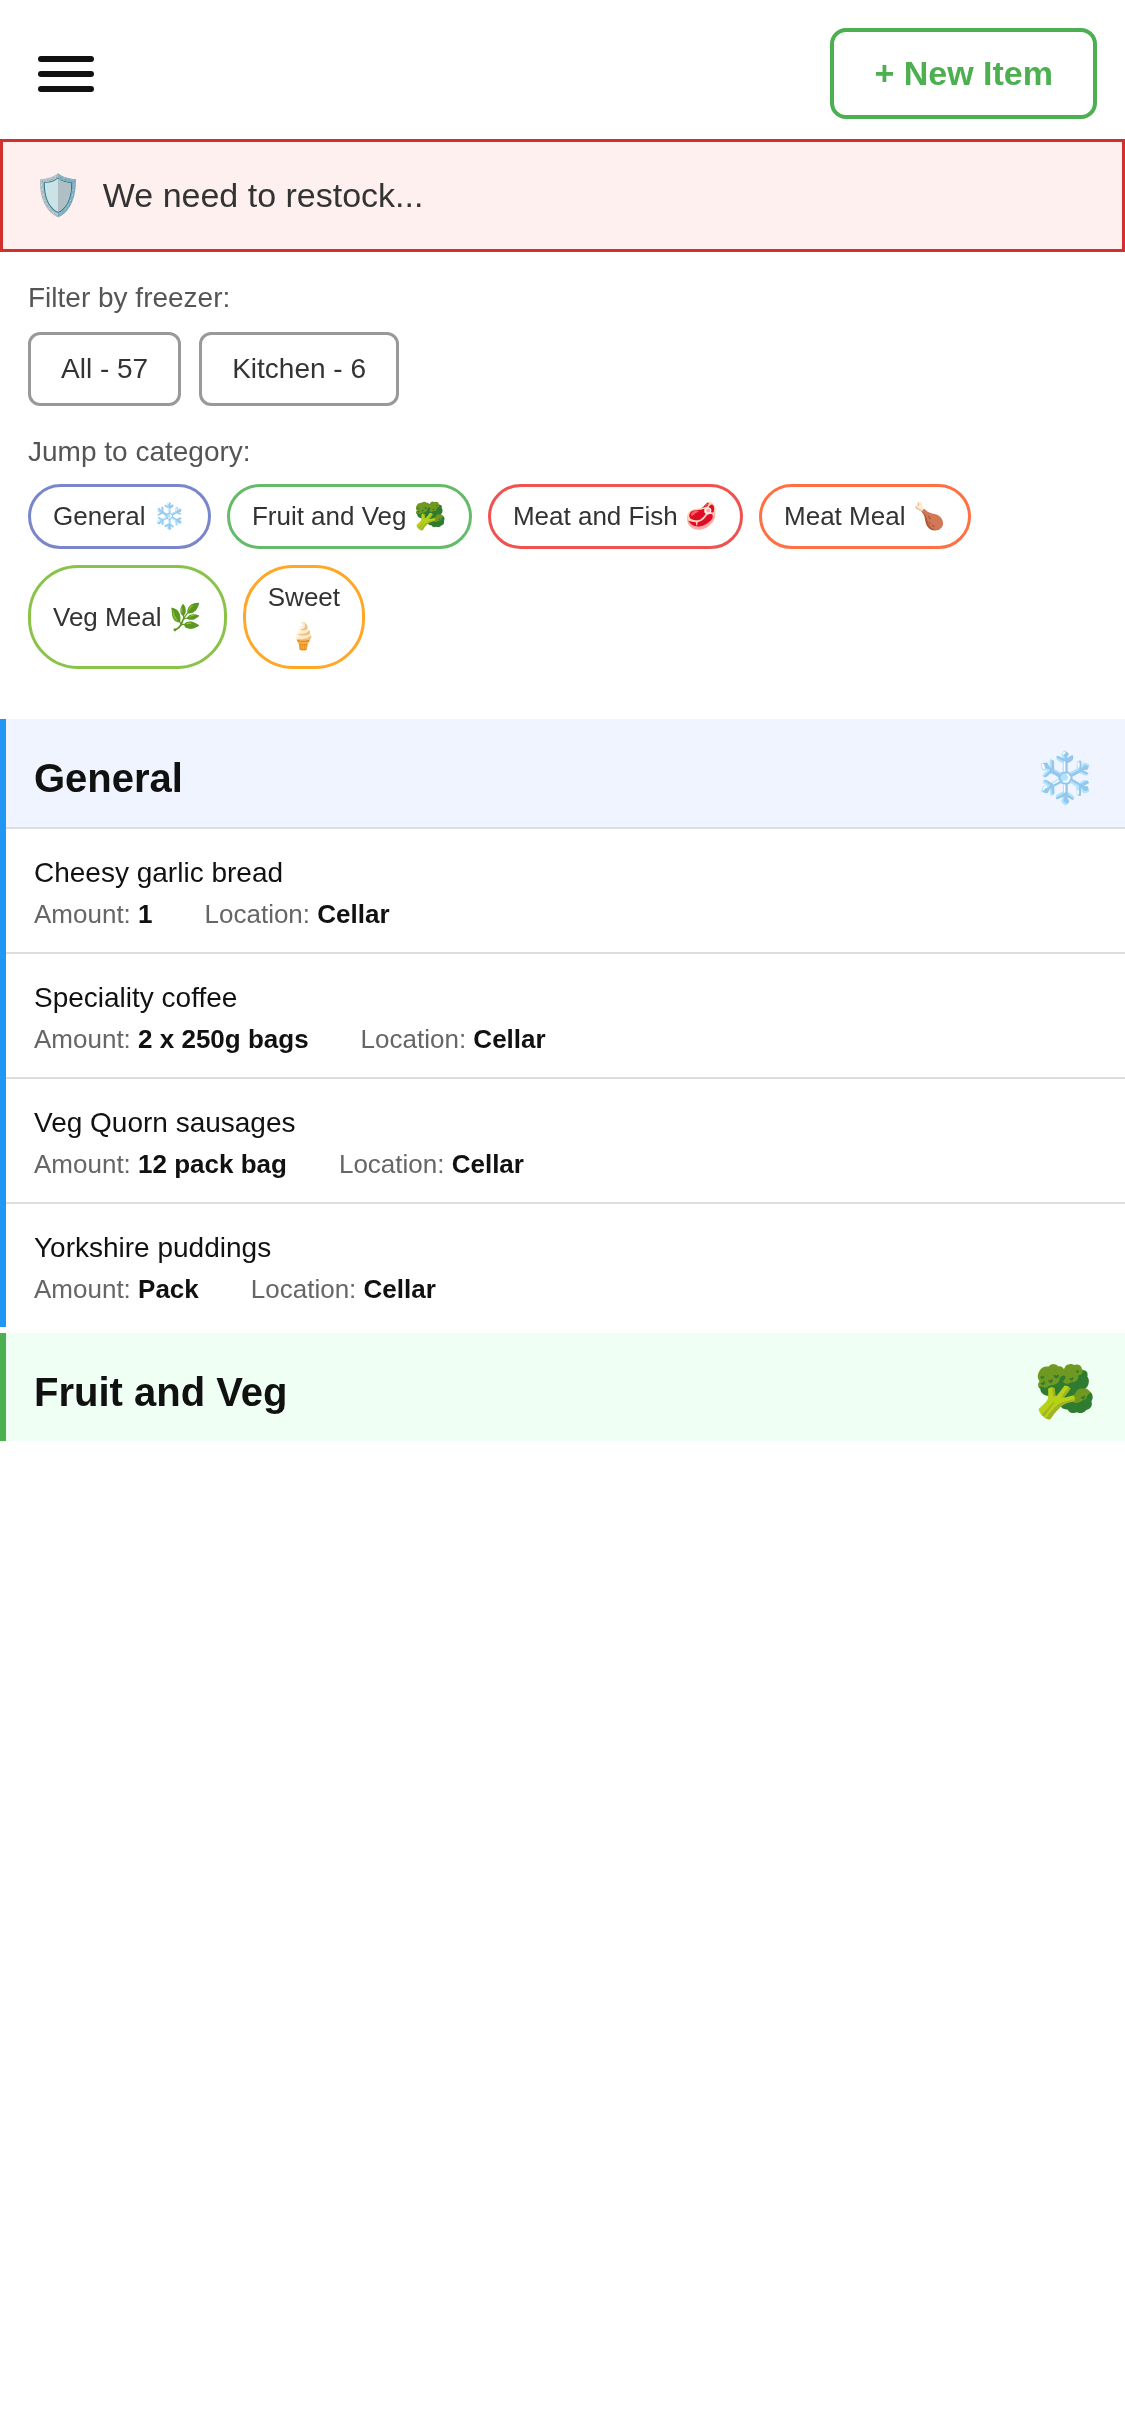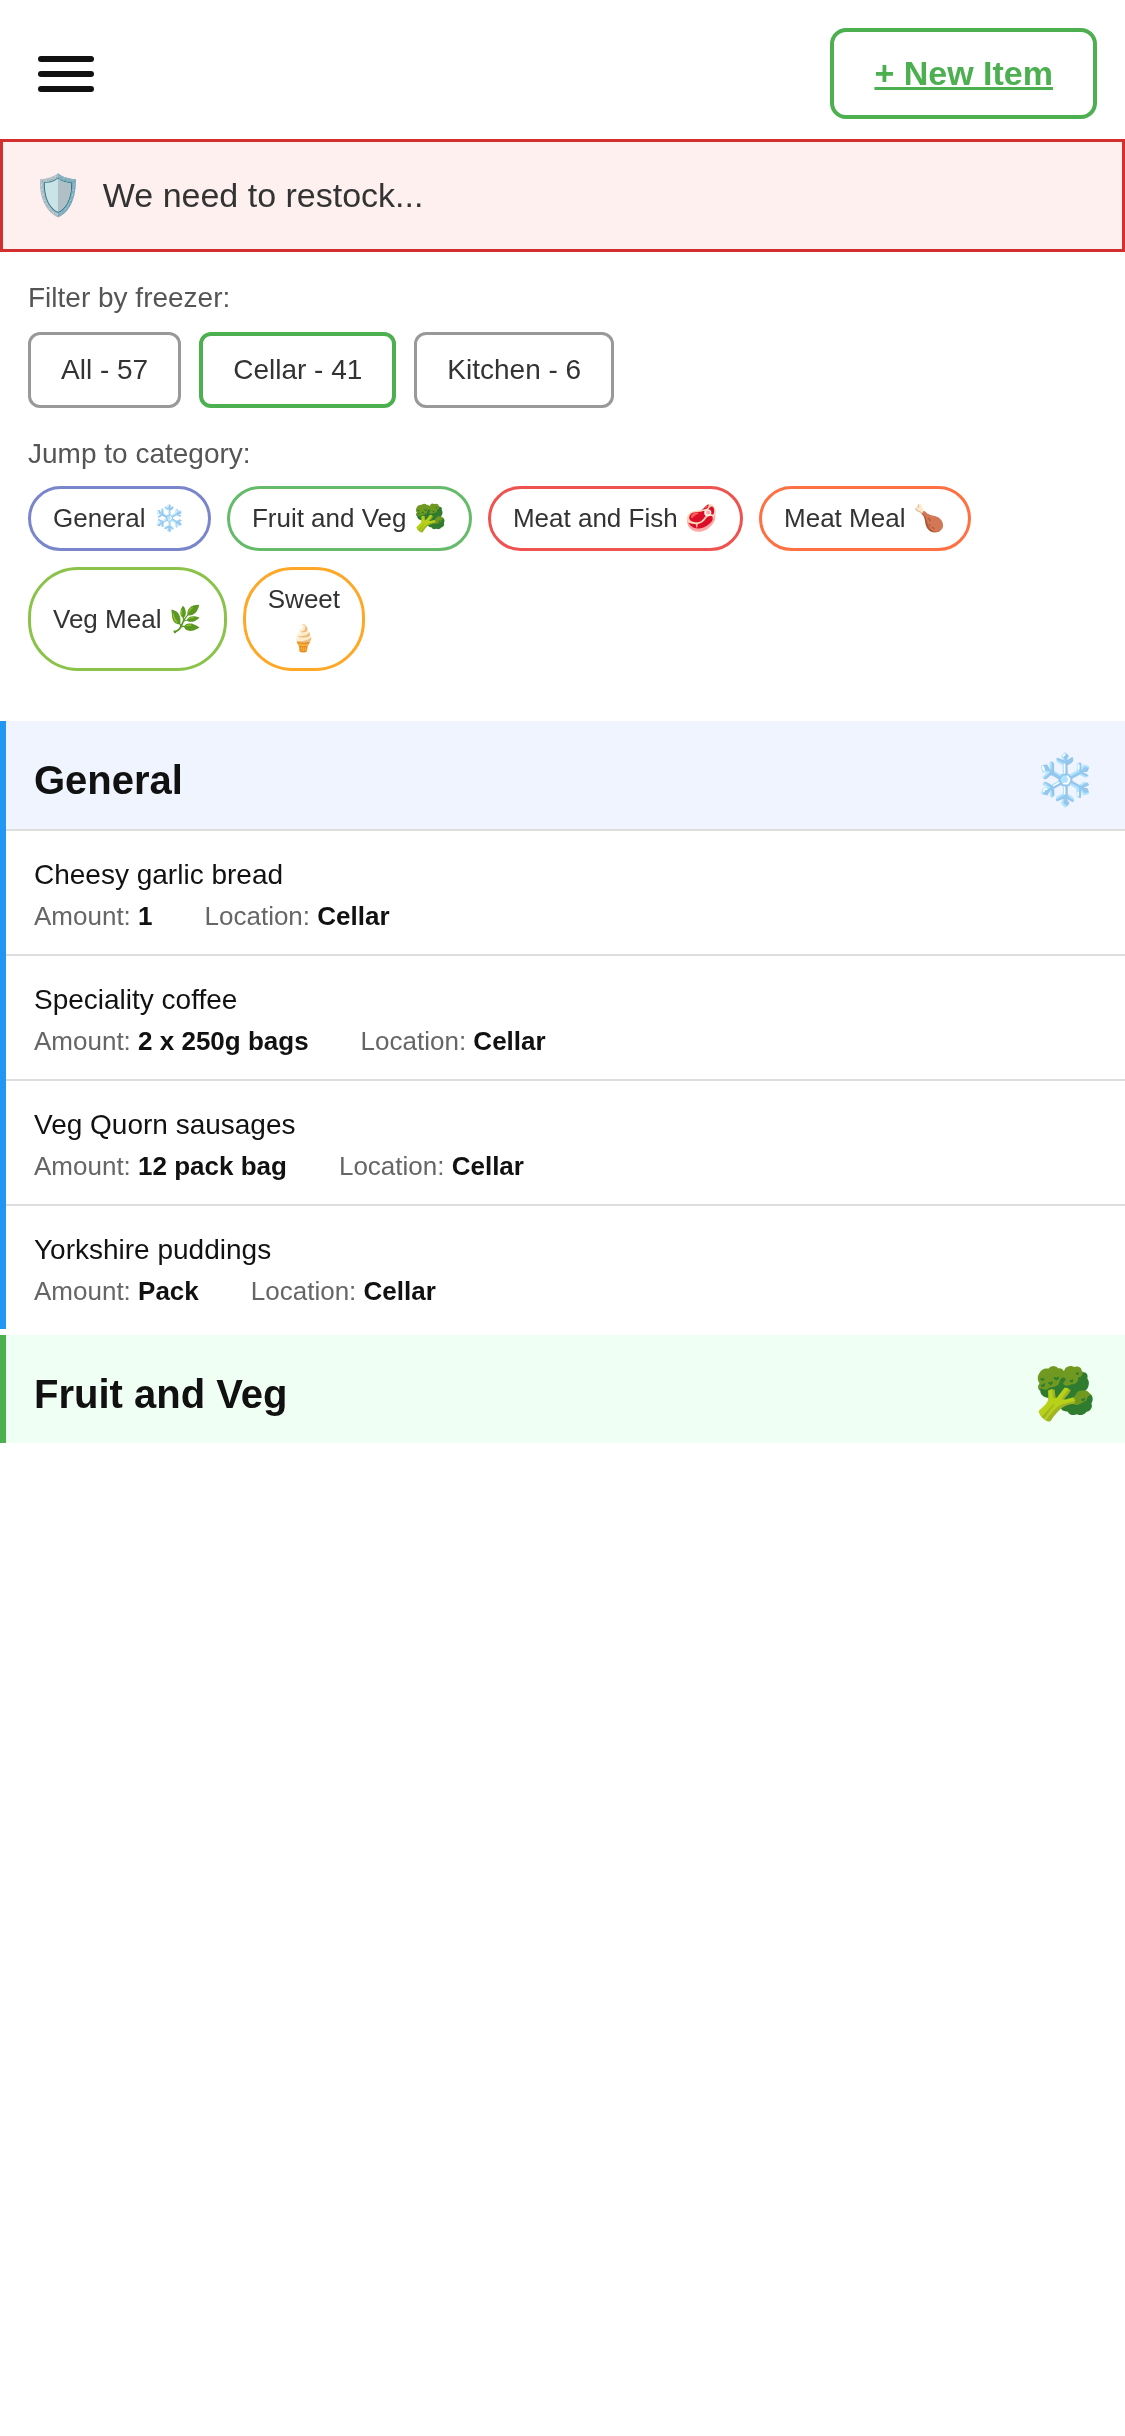--- a/index.html
+++ b/index.html
@@ -39,21 +39,20 @@
     }
     .new-item-btn {
       background: #fff;
       border: 4px solid #4caf50;
       color: #4caf50;
       font-size: 34px;
       font-weight: 700;
       padding: 22px 40px;
       border-radius: 16px;
       cursor: pointer;
-      text-decoration: underline;
     }
 
     
     .alert-banner {
       background: #fff0f0;
       border: 3px solid #d32f2f;
       padding: 30px 30px;
       display: flex;
       align-items: center;
       gap: 20px;
@@ -197,21 +196,20 @@
 
 <div class="alert-banner">
   <span class="alert-icon">🛡️</span>
   <span class="alert-text">We need to restock...</span>
 </div>
 
 <div class="filter-section">
   <div class="filter-label">Filter by freezer:</div>
   <div class="filter-buttons">
     <button class="filter-btn">All - 57</button>
-    <button class="filter-btn active">Cellar - 41</button>
     <button class="filter-btn">Kitchen - 6</button>
   </div>
 
   <div class="category-label">Jump to category:</div>
   <div class="category-buttons">
     <button class="cat-btn general">
       <span>General</span>
       <span>❄️</span>
     </button>
     <button class="cat-btn fruit">

